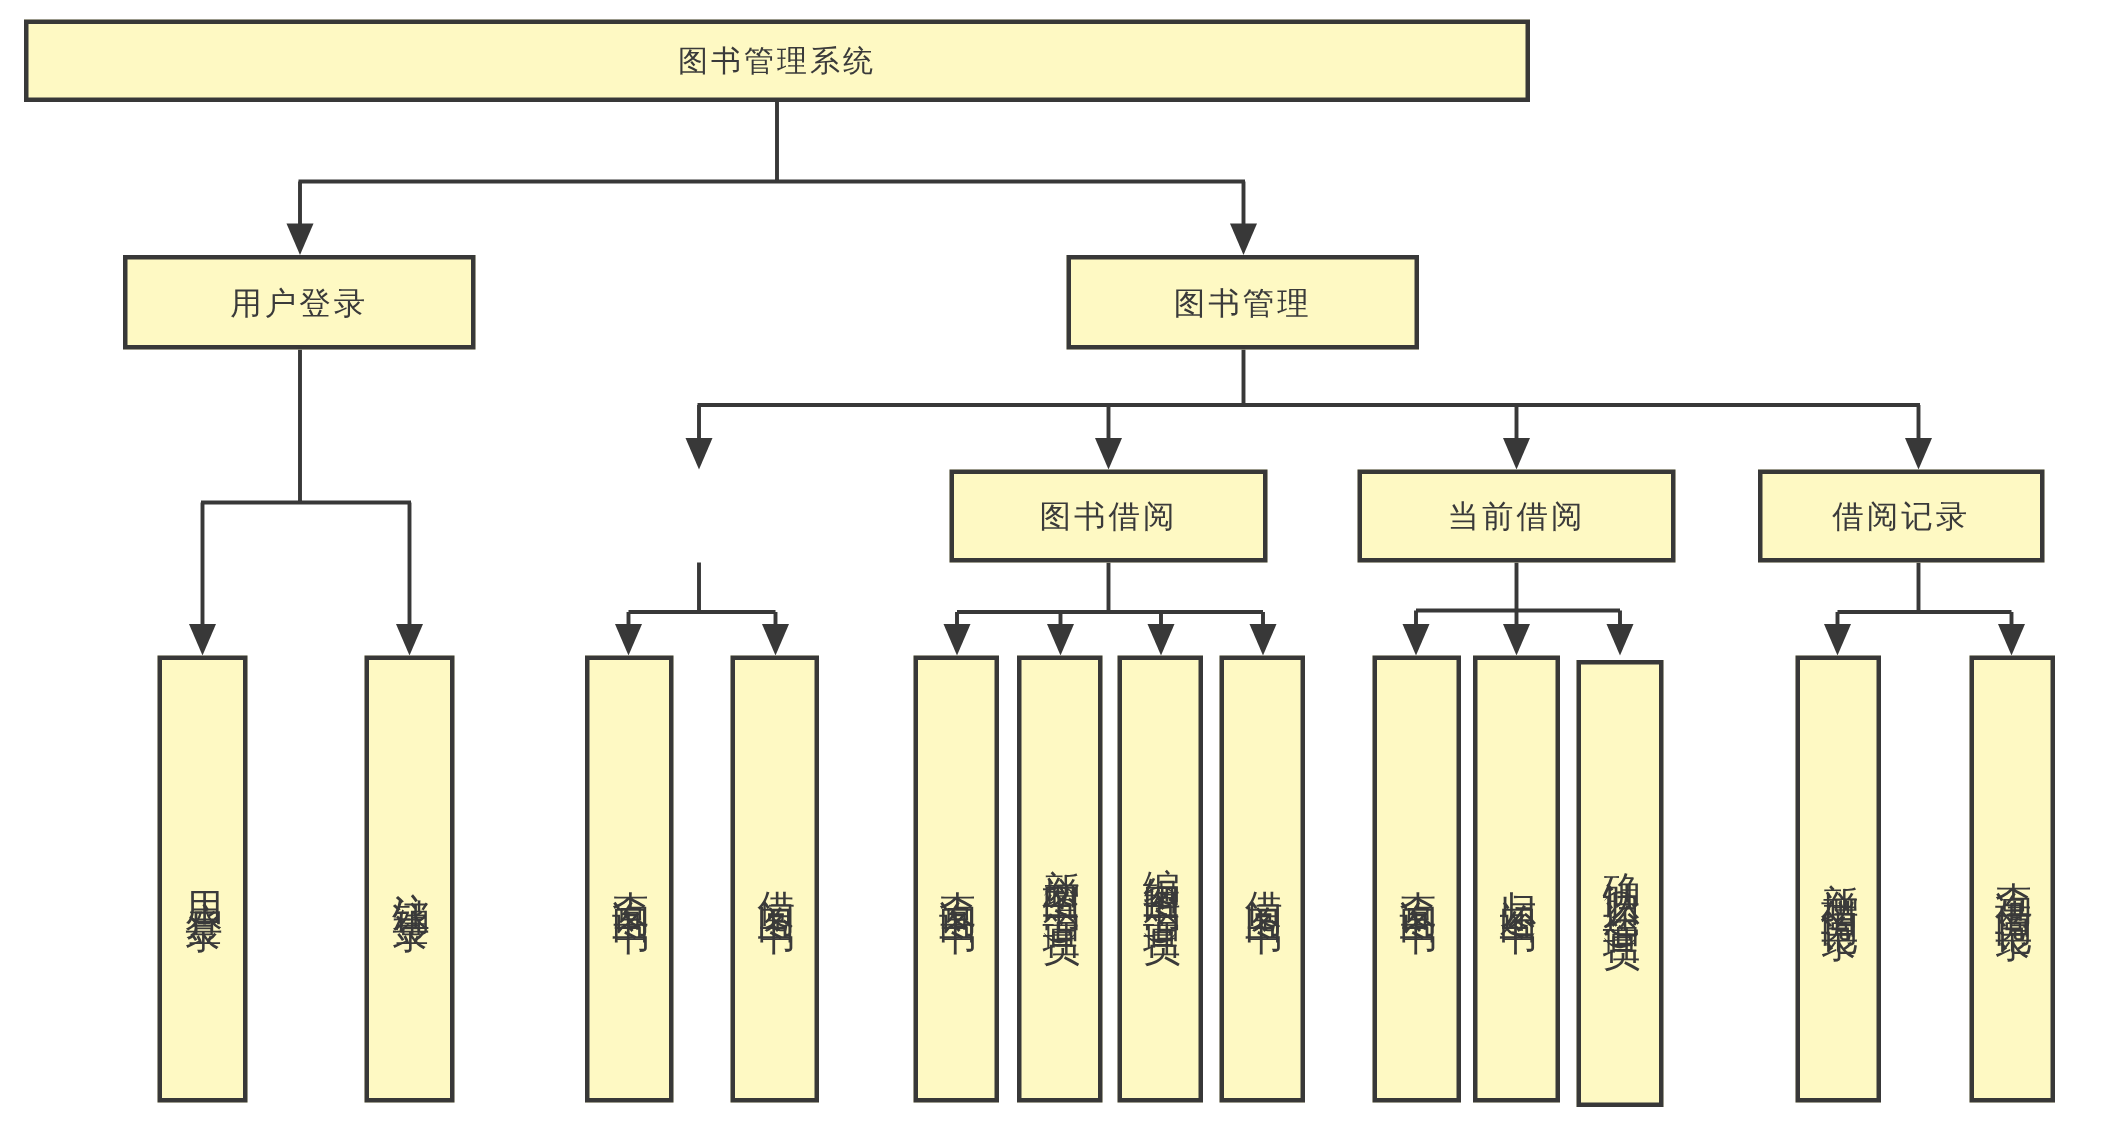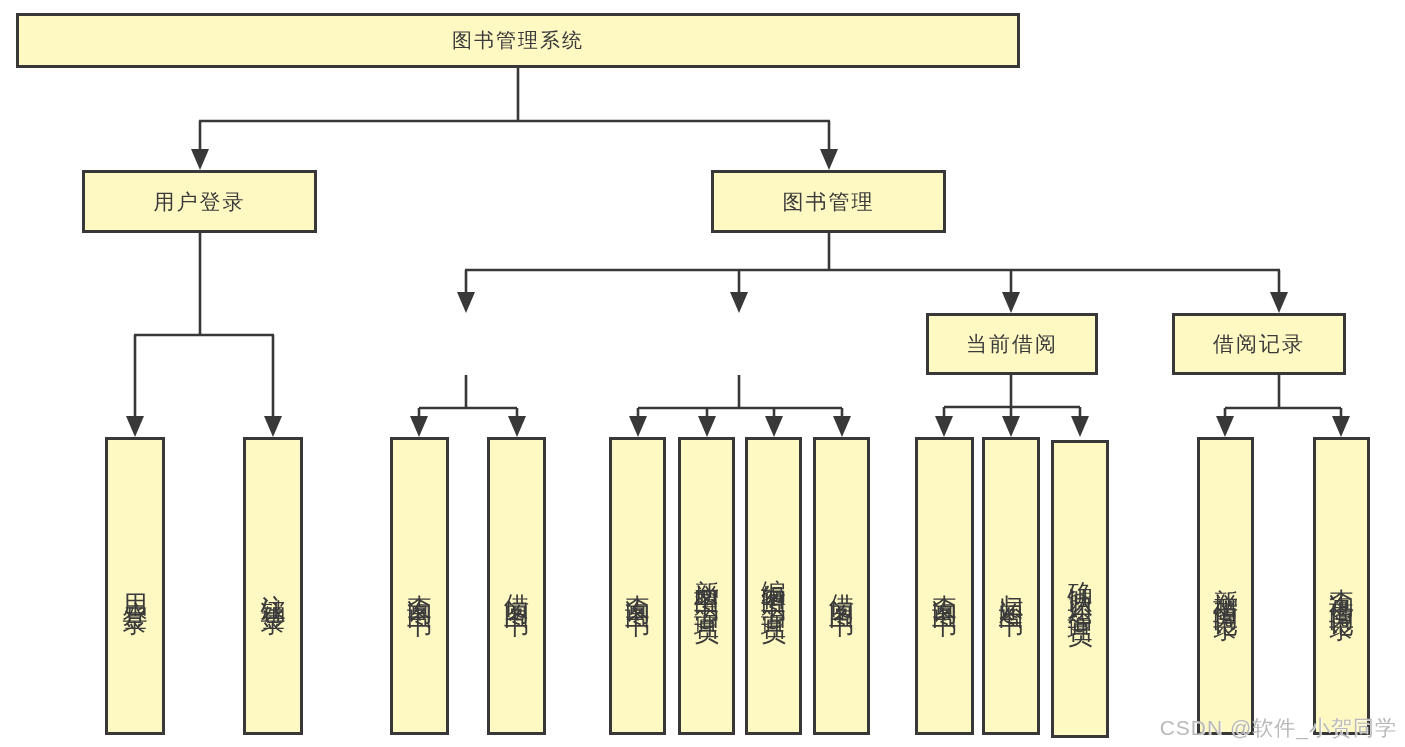--- a/index.html
+++ b/index.html
@@ -101,24 +101,27 @@
     <span>图书管理系统</span>
   </div>
 
   <div class="node hbox" style="left:82px; top:170px; width:235px; height:63px;">
     <span>用户登录</span>
   </div>
   <div class="node hbox" style="left:711px; top:170px; width:235px; height:63px;">
     <span>图书管理</span>
   </div>
 
-  <div class="node hbox" style="left:905px; top:313px; width:172px; height:62px;margin-left:21px;">
+  <div class="node hbox" style="left:633px; top:313px; width:212px; height:62px;">
+    <span>图书借阅</span>
+  </div>
+  <div class="node hbox" style="left:905px; top:313px; width:212px; height:62px;">
     <span>当前借阅</span>
   </div>
-  <div class="node hbox" style="left:1172px; top:313px; width:174px; height:62px;text-align:center;">
+  <div class="node hbox" style="left:1172px; top:313px; width:191px; height:62px;text-align:center;">
     <span>借阅记录</span>
   </div>
 
   <div class="node vbox" style="left:105px; top:437px; width:60px; height:298px;">
     <span>用户登录</span>
   </div>
   <div class="node vbox" style="left:243px; top:437px; width:60px; height:298px;">
     <span>注销登录</span>
   </div>
 
@@ -152,15 +155,14 @@
     <span>确认归还（管理员）</span>
   </div>
 
   <div class="node vbox" style="left:1197px; top:437px; width:57px; height:298px;">
     <span>新增借阅记录</span>
   </div>
   <div class="node vbox" style="left:1313px; top:437px; width:57px; height:298px;">
     <span>查询借阅记录</span>
   </div>
 
-  <div class="watermark">CSDN @软件_小贺同学</div>
 
 </div>
 
 </body></html>

